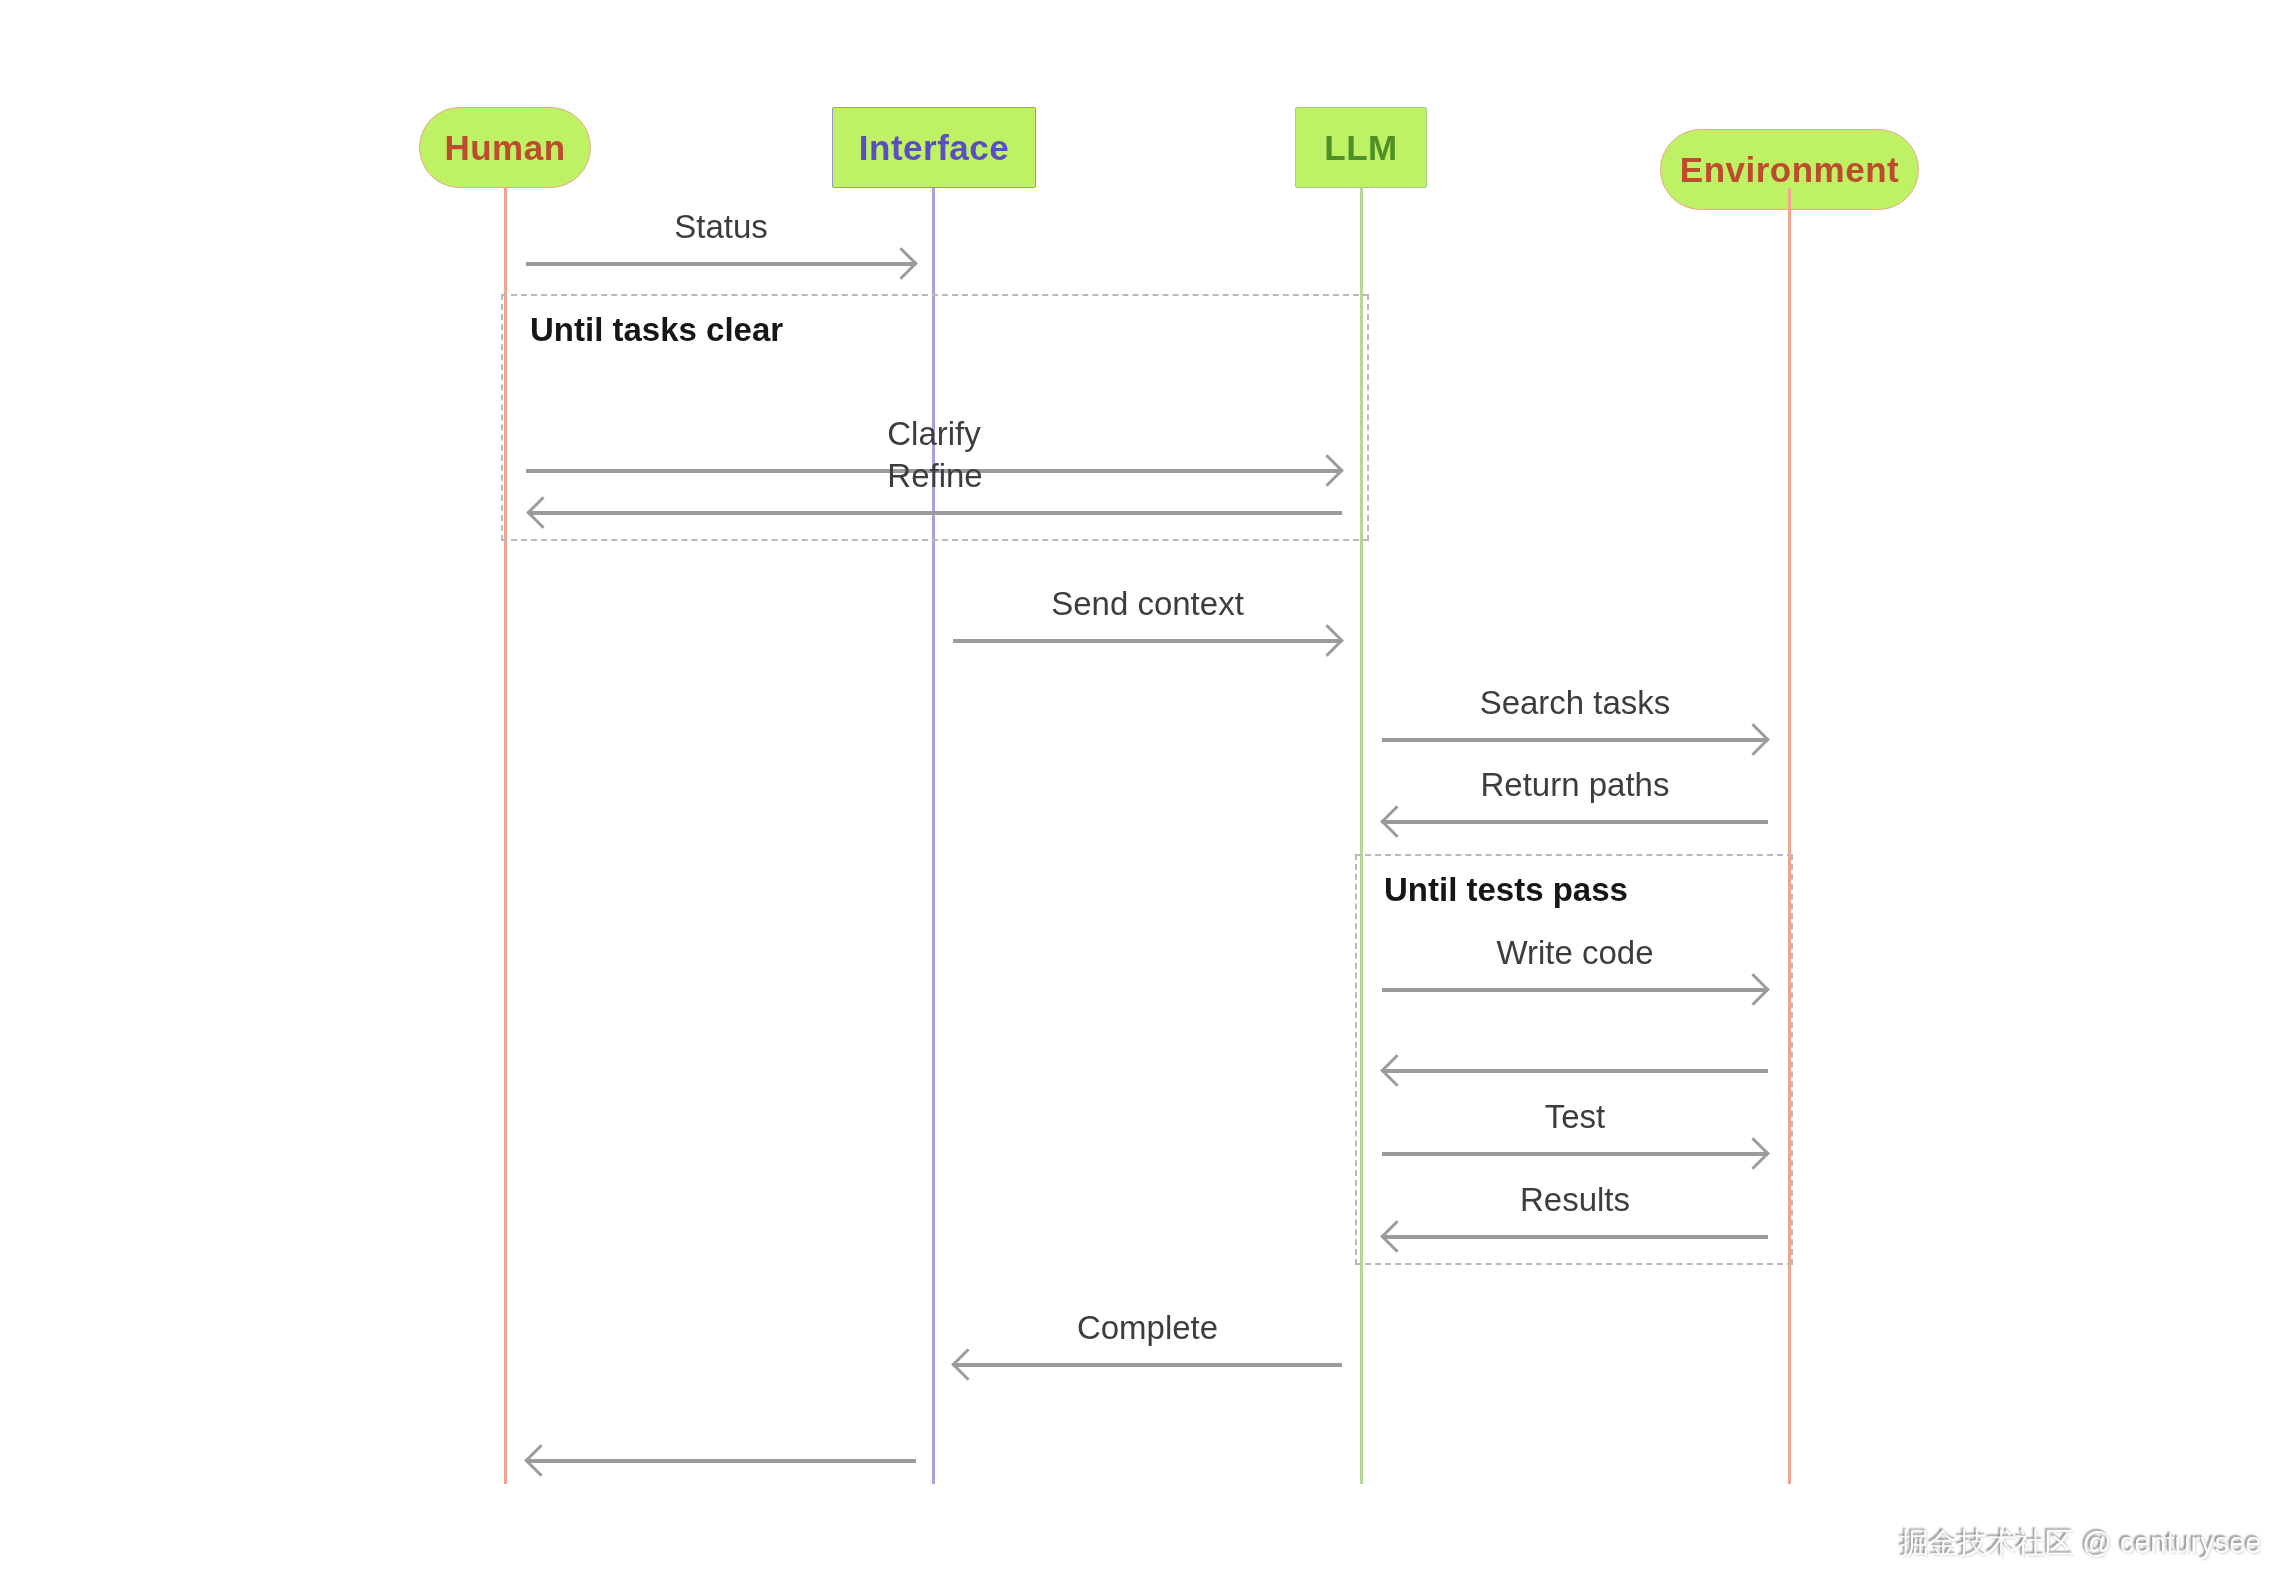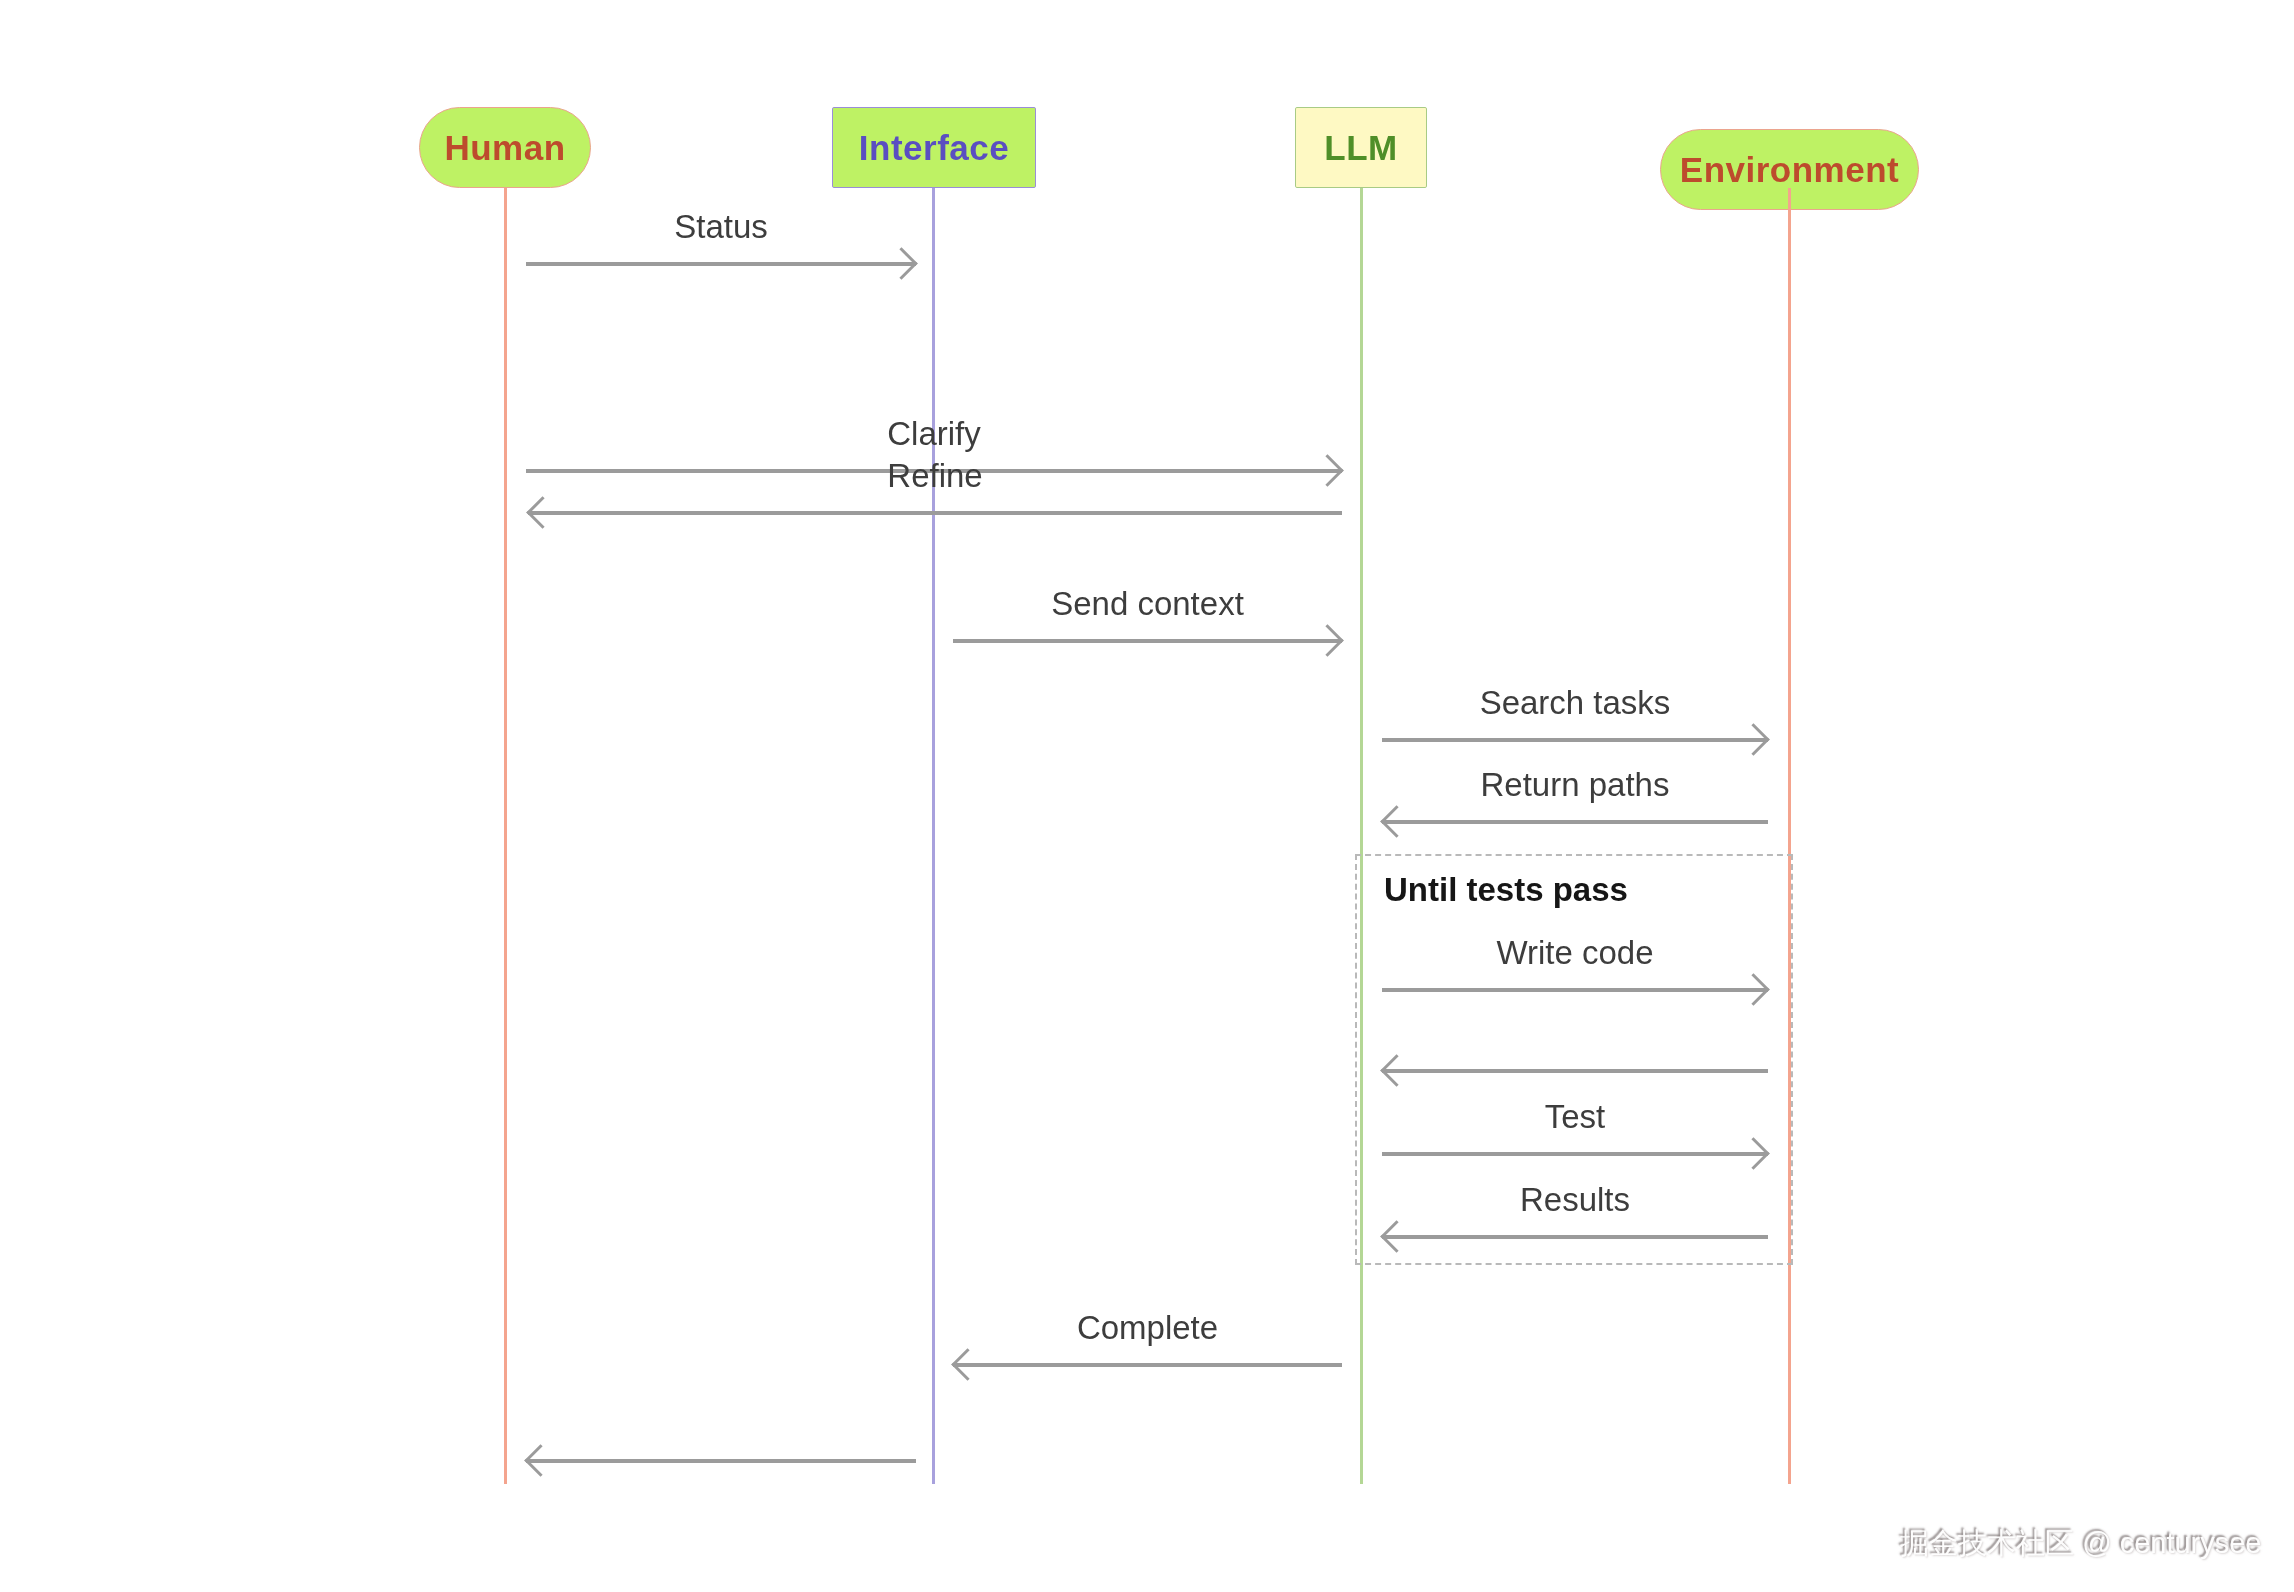--- a/index.html
+++ b/index.html
@@ -9,21 +9,21 @@
   }
 
   
   .actor {
     position:absolute; top:107px; height:81px; box-sizing:border-box;
     border:1.9px solid; display:flex; align-items:center; justify-content:center;
     font-weight:bold; font-size:35px; letter-spacing:0.5px;
   }
   .actor.pill   { border-radius:41px; background:#bef264; border-color:#eba48e; color:#bd4b2d; }
   .actor.iface  { border-radius:1.9px;  background:#bef264; border-color:#9a8ed7; color:#5a4ec1; }
-  .actor.llm    { border-radius:1.9px;  background:#fef9c3; border-color:#a8cb85; color:#4f8f28; }
+  .actor.llm    { border-radius:1.9px;  background:#bef264; border-color:#a8cb85; color:#4f8f28; }
 
   
   .lifeline { position:absolute; top:188px; height:1296px; width:2.9px; }
   .lifeline.salmon { background:#f4a48e; }
   .lifeline.purple { background:#a8a1dd; }
   .lifeline.green  { background:#b4d795; }
 
   
   .loopbox {
     position:absolute; box-sizing:border-box;
@@ -71,20 +71,23 @@
     </div>
   <div class="actor pill" style="left:1660px; width:259px;margin-top:22px;">
       <span>Environment</span>
     </div>
 
   <div class="lifeline salmon" style="left:504px;"></div>
   <div class="lifeline purple" style="left:932px;"></div>
   <div class="lifeline green" style="left:1360px;"></div>
   <div class="lifeline salmon" style="left:1788px;"></div>
 
+  <div class="loopbox" style="left:501px; top:294px; width:868px; height:247px;">
+    <div class="loop-title">Until tasks clear</div>
+  </div>
   <div class="loopbox" style="left:1355px; top:854px; width:438px; height:411px;">
     <div class="loop-title">Until tests pass</div>
   </div>
 
   <div class="msg right" style="left:526px; top:207px; width:390px;">
     <div class="msg-label">Status</div>
     <div class="msg-line">
         <span class="head"></span>
       </div>
   </div>

